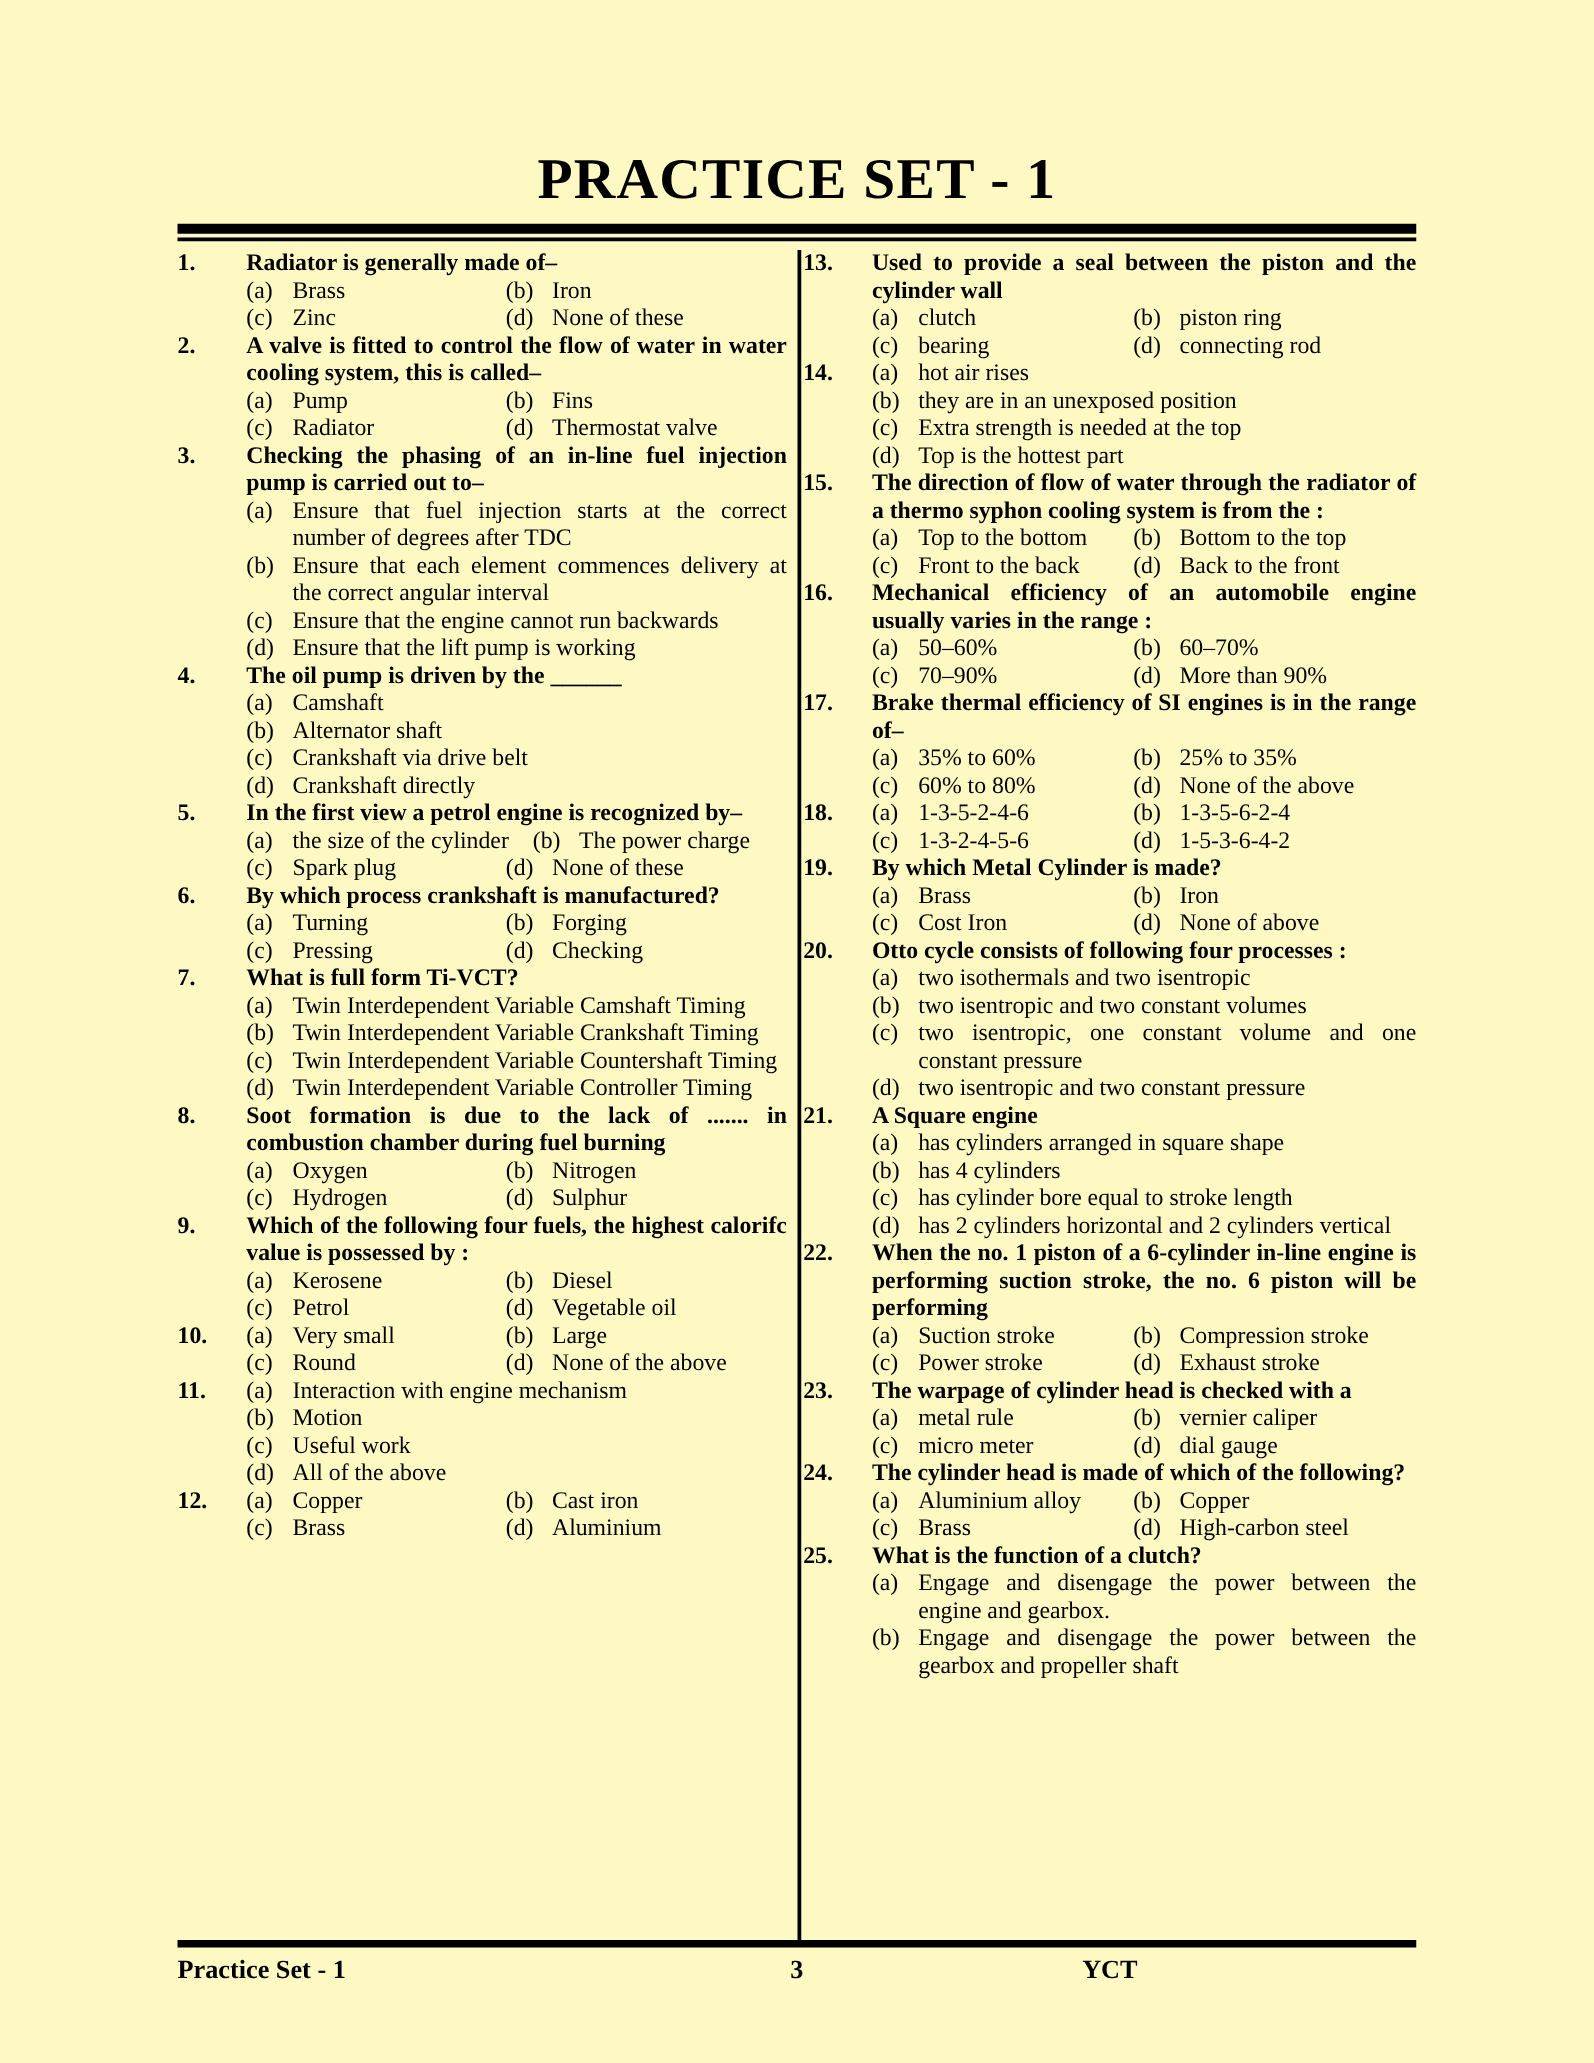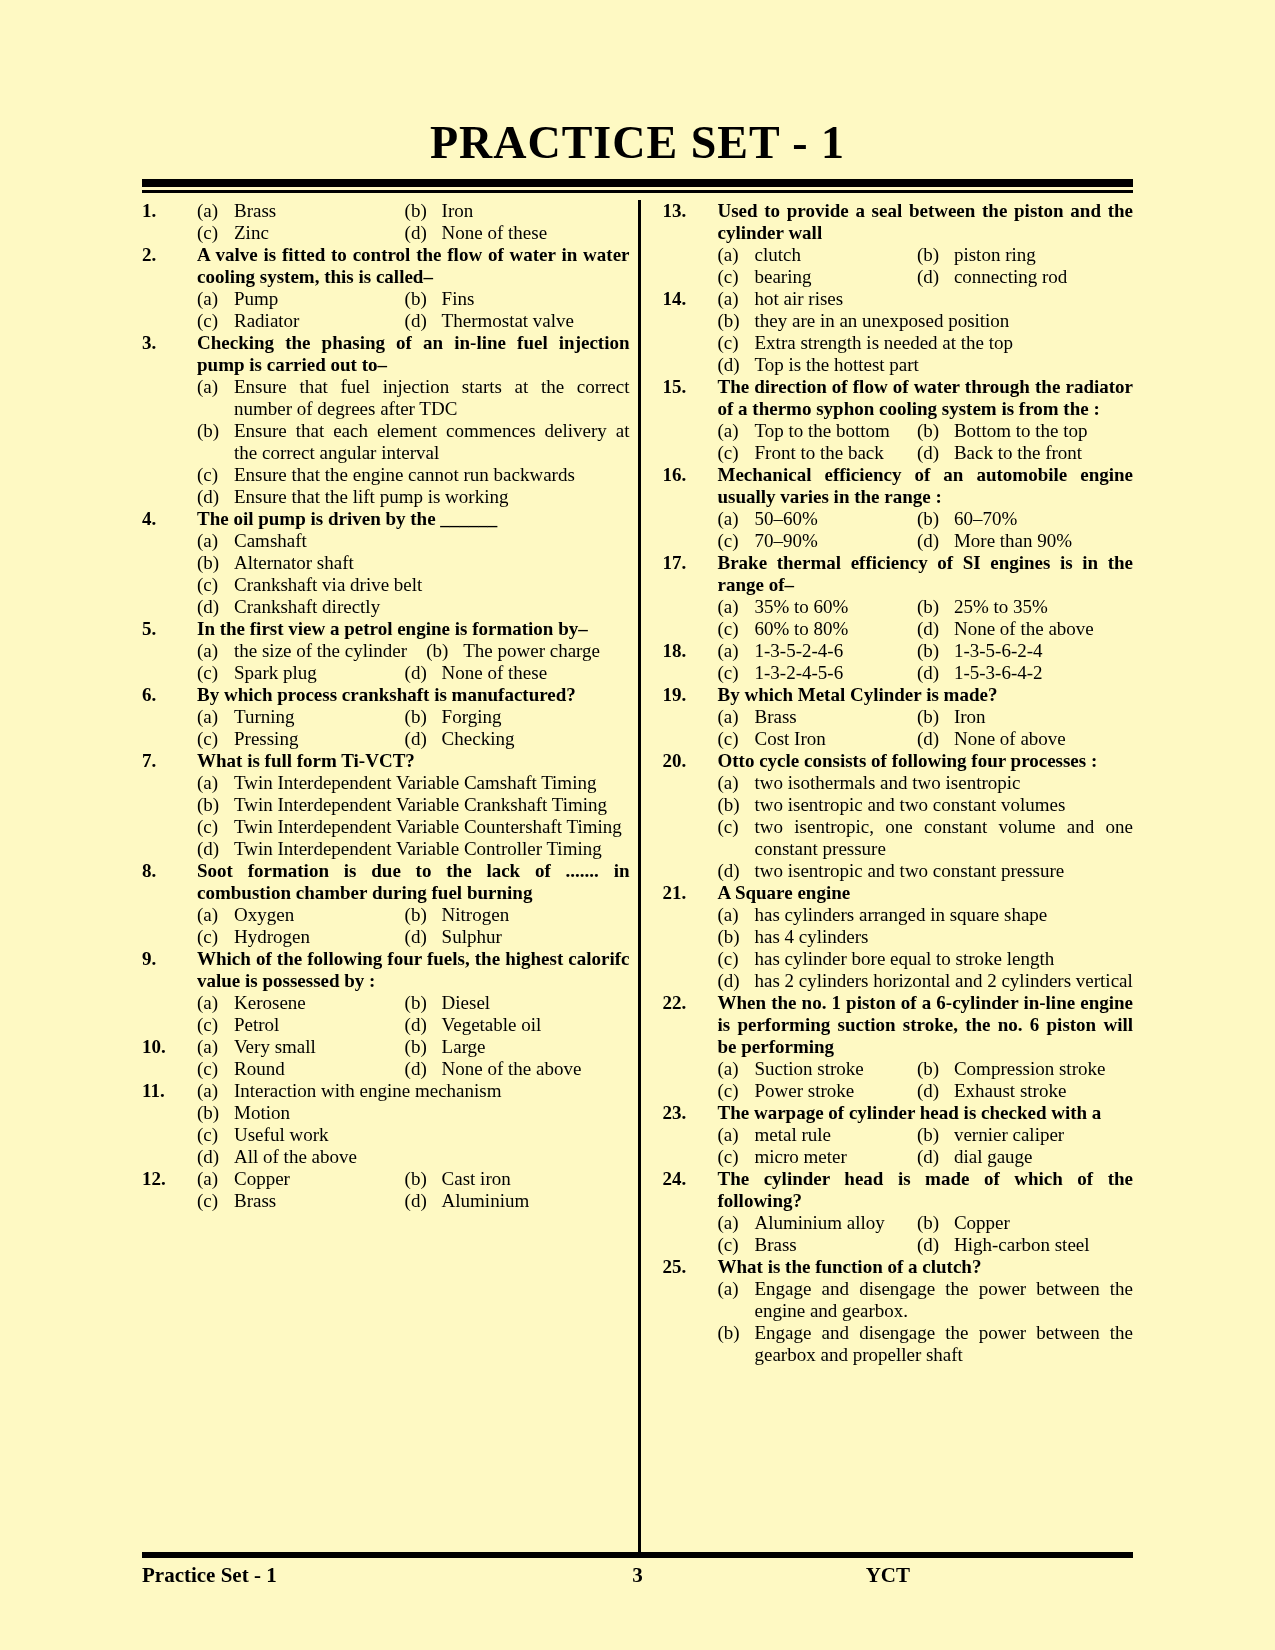--- a/index.html
+++ b/index.html
@@ -25,21 +25,21 @@
   .hr-thick{height:8px;background:#000;margin-top:10px;}
   .hr-thin{height:3px;background:#000;margin-top:3px;}
   .cols{
     display:flex;
     align-items:stretch;
     margin-top:7px;
     flex:1;
   }
   .col{width:50%;box-sizing:border-box;}
   .col-left{padding-right:8px;}
-  .col-right{border-left:3px solid #000;padding-left:22px;}
+  .col-right{border-left:3px solid #000;padding-left:2px;}
   .q{display:flex;font-size:19px;line-height:22px;}
   .q-num{width:55px;flex:0 0 55px;font-weight:bold;}
   .q-body{flex:1;min-width:0;}
   .q-text{font-weight:bold;text-align:justify;}
   .opt-row{display:flex;}
   .opt-cell{display:flex;min-width:0;}
   .opt-row.two .opt-cell:first-child{flex:0 0 48%;}
   .opt-row.two.wide .opt-cell:first-child{flex:0 0 53%;}
   .opt-row.two .opt-cell:last-child{flex:1;}
   .opt-row.single .opt-cell{flex:1;}
@@ -63,20 +63,21 @@
 
 <div class="page">
   <div class="title">PRACTICE SET - 1</div>
   <div class="hr-thick"></div>
   <div class="hr-thin"></div>
   <div class="cols" id="columns">
       <div class="col col-left">
         <div class="q">
           <div class="q-num">1.</div>
           <div class="q-body">
+            <div class="q-text">Radiator is generally made of–</div>
             <div class="opt-row two">
               <div class="opt-cell">
                 <span class="opt-label">(a)</span>
                 <span class="opt-text">Brass</span>
               </div>
               <div class="opt-cell">
                 <span class="opt-label">(b)</span>
                 <span class="opt-text">Iron</span>
               </div>
             </div>
@@ -174,21 +175,21 @@
               <div class="opt-cell">
                 <span class="opt-label">(d)</span>
                 <span class="opt-text">Crankshaft directly</span>
               </div>
             </div>
           </div>
         </div>
         <div class="q">
           <div class="q-num">5.</div>
           <div class="q-body">
-            <div class="q-text">In the first view a petrol engine is formation by–</div>
+            <div class="q-text">In the first view a petrol engine is recognized by–</div>
             <div class="opt-row two wide">
               <div class="opt-cell">
                 <span class="opt-label">(a)</span>
                 <span class="opt-text">the size of the cylinder</span>
               </div>
               <div class="opt-cell">
                 <span class="opt-label">(b)</span>
                 <span class="opt-text">The power charge</span>
               </div>
             </div>

